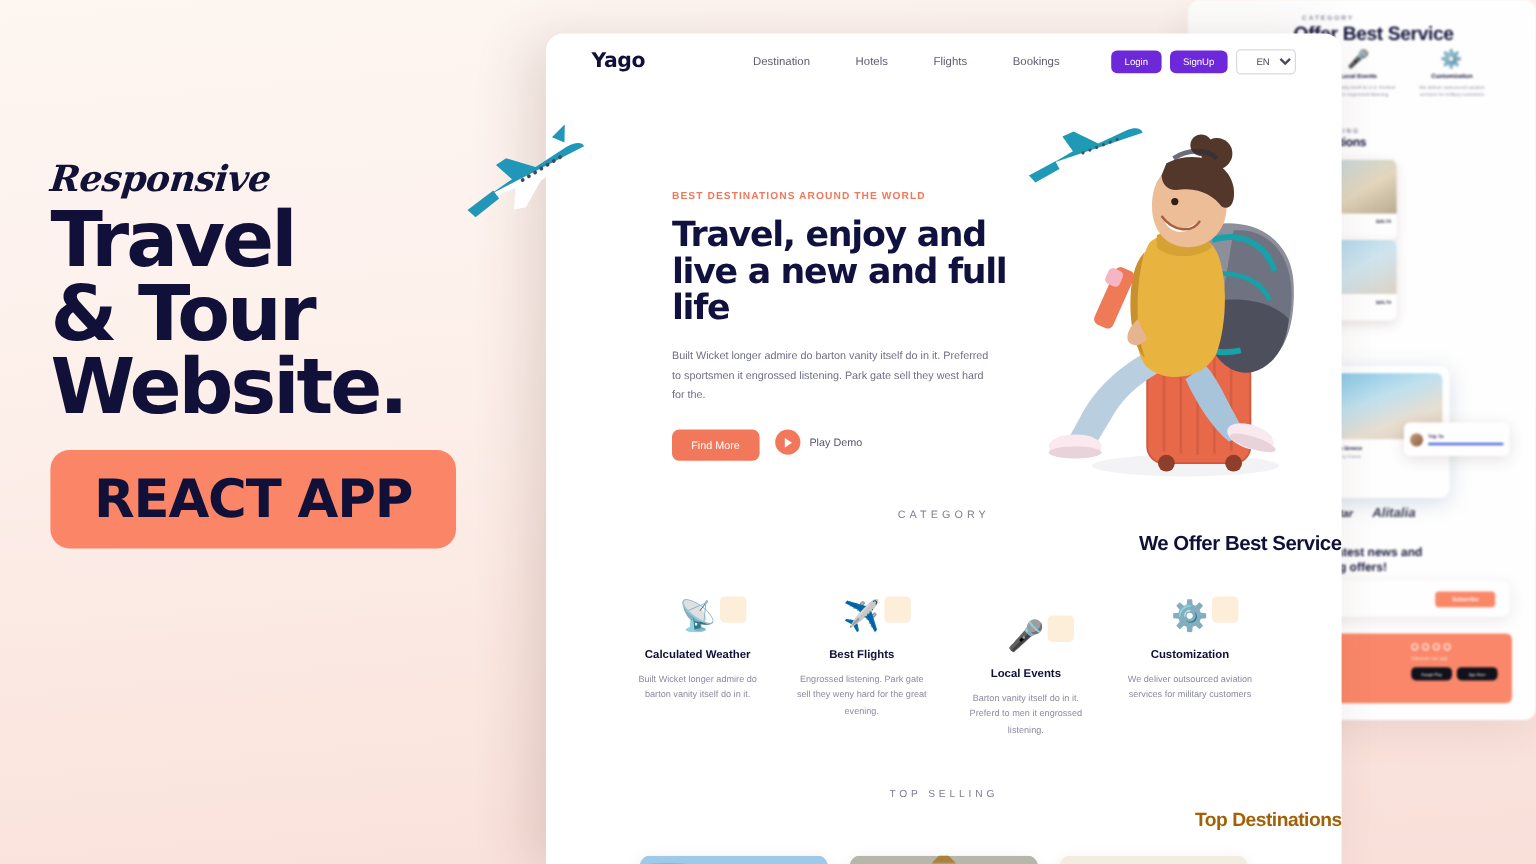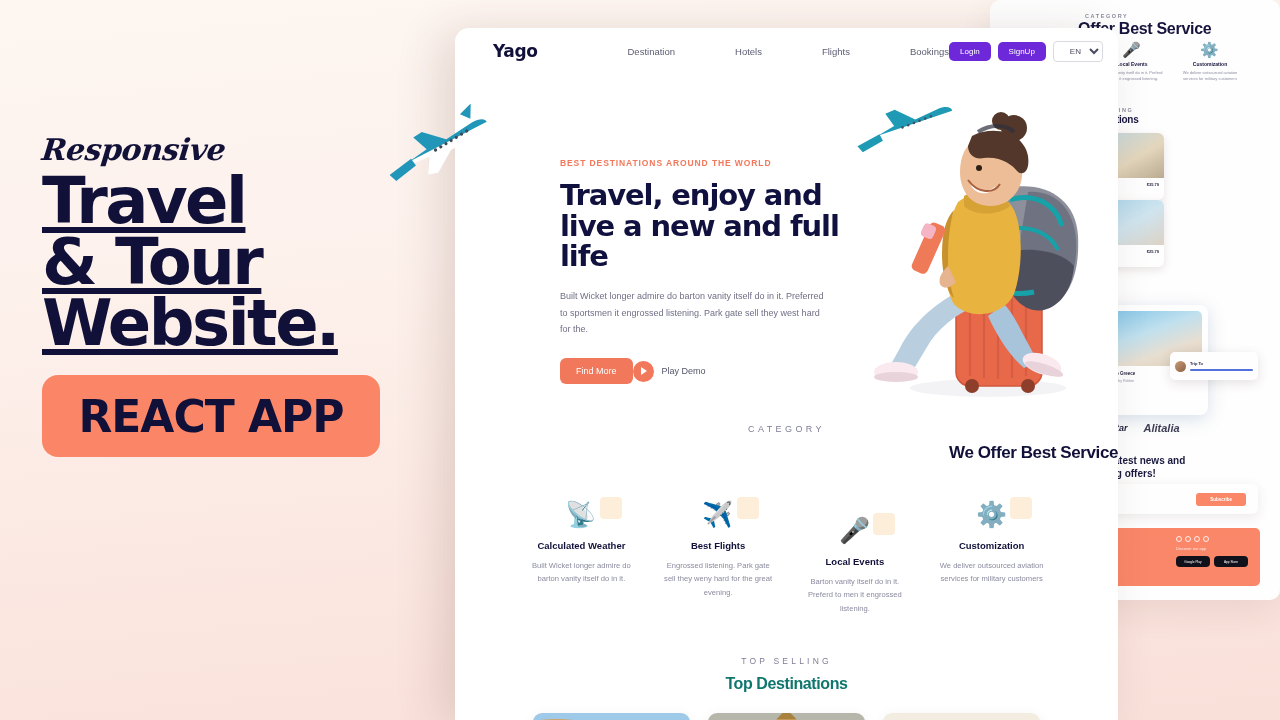--- a/index.html
+++ b/index.html
@@ -15,21 +15,21 @@
   .promo-script {
     font-family:"DejaVu Serif", serif;
     font-style:italic; font-weight:700;
     font-size:30px; color:#121239;
     letter-spacing:-0.5px; margin-bottom:4px;
     transform:skewX(-6deg);
   }
   .promo-title {
     font-family:"DejaVu Sans", sans-serif;
     font-weight:700; font-size:64px; line-height:0.95;
-    color:#101038; letter-spacing:-2.5px;text-decoration:underline;
+    color:#101038; letter-spacing:-2.5px;
   }
   .promo-title span { display:block; }
   .promo-badge {
     margin-top:22px; background:#fb8667;
     border-radius:16px; width:338px; height:82px;
     display:flex; align-items:center; justify-content:center;
   }
   .promo-badge-text {
     font-family:"DejaVu Sans", sans-serif;
     font-weight:700; font-size:44px; color:#101038;
@@ -134,21 +134,21 @@
 
   
   .navbar {
     position:absolute; left:0; top:0; width:100%; height:46px;
     display:flex; align-items:center; padding:0 38px;
   }
   .brand {
     font-family:"DejaVu Sans", sans-serif;
     font-size:17px; font-weight:700; color:#101038; letter-spacing:-0.4px;
   }
-  .nav-links { display:flex; gap:60px; margin-left:90px; }
+  .nav-links { display:flex; gap:38px; margin-left:90px; }
   .nav-links a { font-size:9.5px; color:#5c5c72; text-decoration:none; }
   .nav-right { margin-left:auto; display:flex; align-items:center; gap:7px; }
   .btn-login, .btn-signup {
     background:#6d28d9; color:#fff; font-size:8px; border:none;
     border-radius:5px; padding:5px 11px; cursor:pointer;
   }
   .lang-select {
     font-size:8px; color:#4a4a60; border:1px solid #d9d9e2;
     border-radius:4px; padding:4px 4px 4px 12px; background:#fff; cursor:pointer;
   }
@@ -161,21 +161,21 @@
     letter-spacing:0.9px; margin-bottom:12px;
   }
   .hero-title {
     font-family:"DejaVu Sans", sans-serif;
     font-size:29px; line-height:1.06; font-weight:700;
     color:#111140; letter-spacing:-1.1px;
   }
   .hero-sub {
     margin-top:16px; font-size:9px; line-height:1.85; color:#6f6f86; width:265px;
   }
-  .hero-cta { margin-top:20px; display:flex; align-items:center; }
+  .hero-cta { margin-top:20px; display:flex; align-items:flex-start; gap:13px; }
   .btn-find {
     background:#f2785b; color:#fff; border:none; border-radius:6px;
     font-size:9px; padding:8px 16px; cursor:pointer;
   }
   .play-wrap { display:flex; align-items:center; gap:8px; cursor:pointer; }
   .play-circle {
     width:21px; height:21px; border-radius:50%; background:#f2785b;
     display:flex; align-items:center; justify-content:center;
   }
   .play-circle::after {
@@ -208,22 +208,22 @@
   .feat-t { font-size:9.5px; font-weight:700; color:#10103a; margin-top:9px; }
   .feat-d { font-size:7.6px; line-height:1.75; color:#8b8ba0; margin-top:8px; padding:0 14px; }
 
   
   .top { position:absolute; left:0; top:628px; width:100%; }
   .eyebrow-t {
     text-align:center; font-size:8.5px; letter-spacing:3.2px;
     color:#7e7e95; font-weight:500;
   }
   .h2-t {
-    text-align:center; font-size:16px; font-weight:700;
-    color:#0f766e; margin-top:9px; letter-spacing:-0.4px;
+    text-align:right; font-size:16px; font-weight:700;
+    color:#a16207; margin-top:9px; letter-spacing:-0.4px;
   }
   .dest-row { display:flex; gap:18px; padding:0 78px; margin-top:20px; }
   .dest { flex:1; height:60px; border-radius:9px 9px 0 0; overflow:hidden; position:relative;
     box-shadow:0 4px 14px rgba(60,40,40,0.08); }
 </style>
 </head>
 <body>
 
 <div class="promo">
   <div class="promo-script">Responsive</div>

